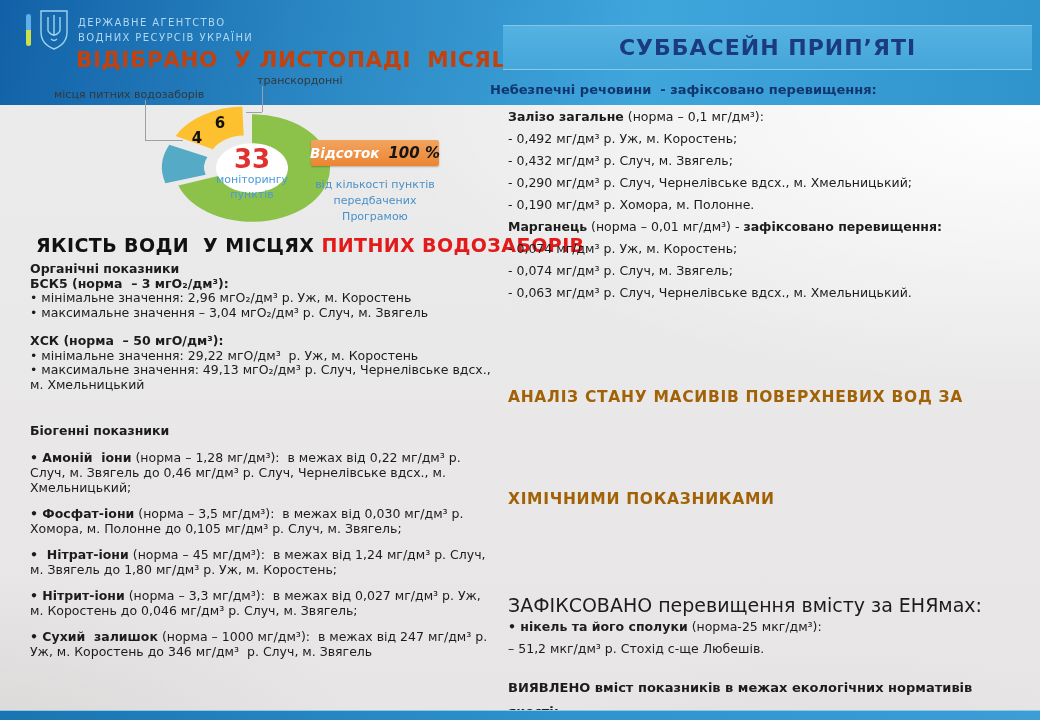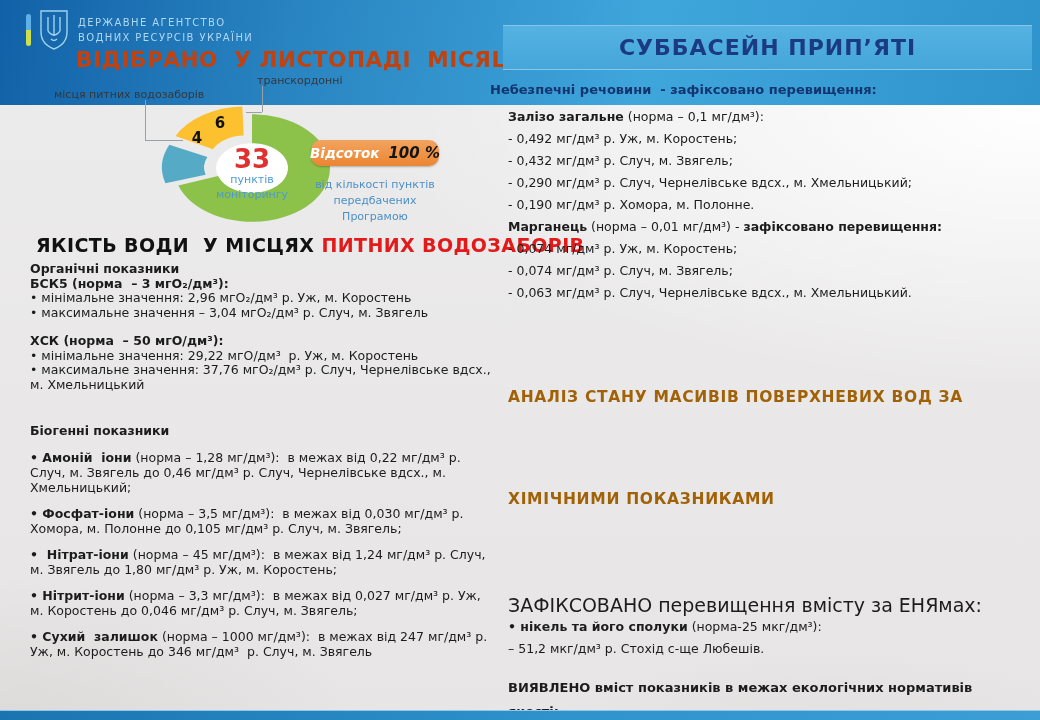--- a/index.html
+++ b/index.html
@@ -44,21 +44,21 @@
   
   .pie-wrap{position:absolute;left:140px;top:85px;width:230px;height:160px;}
   .pie-center{position:absolute;left:140px;top:146px;width:224px;text-align:center;}
   .pie-33{font-size:26px;font-weight:bold;color:#e03030;line-height:26px;}
   .pie-sub{font-size:11px;color:#4a9bd5;line-height:15px;}
   .slice-lbl{position:absolute;width:24px;text-align:center;font-size:15px;font-weight:bold;color:#111;}
   .lbl4{left:185px;top:129px;}
   .lbl6{left:208px;top:114px;}
   
   .pct-box{
-    position:absolute;left:311px;top:140px;width:128px;height:26px;border-radius:10px;
+    position:absolute;left:311px;top:140px;width:128px;height:26px;border-radius:2px;
     background:linear-gradient(#f2a45f,#ec8532);
     box-shadow:0 1px 2px rgba(0,0,0,.25);
     display:flex;align-items:center;justify-content:center;font-style:italic;font-weight:bold;white-space:pre;
   }
   .pct-label{font-size:13.5px;color:#ffffff;}
   .pct-value{font-size:15px;color:#151515;margin-left:9px;}
   .pct-note{position:absolute;left:301px;top:177px;width:148px;text-align:center;font-size:11px;color:#4a90c8;line-height:16px;}
   
   .quality-title{position:absolute;left:36px;top:234px;font-size:19px;font-weight:bold;color:#111;letter-spacing:0.4px;white-space:pre;}
   .quality-title .red{color:#e21a1a;}
@@ -115,22 +115,22 @@
     <g transform="translate(112,83) scale(1,0.69)">
       <circle cx="0" cy="0" r="36" fill="#ffffff"></circle>
       <path d="M 0 -78 A 78 78 0 1 1 -73.7 25.4 L -34.0 11.7 A 36 36 0 1 0 0 -36 Z" fill="#8cc24a"></path>
       <path d="M -74.6 22.8 A 78 78 0 0 1 -70.7 -33.0 L -32.6 -15.2 A 36 36 0 0 0 -34.4 10.5 Z" fill="#55aac6" transform="translate(-12,-0.8)"></path>
       <path d="M -69.5 -35.4 A 78 78 0 0 1 -2.7 -78.0 L -1.3 -36.0 A 36 36 0 0 0 -32.1 -16.3 Z" fill="#fdc02f" transform="translate(-7,-11)"></path>
     </g>
   </svg>
 </div>
 <div class="pie-center">
   <div class="pie-33">33</div>
+  <div class="pie-sub">моніторингу</div>
   <div class="pie-sub">пунктів</div>
-  <div class="pie-sub">моніторингу</div>
 </div>
 <div class="slice-lbl lbl4">4</div>
 <div class="slice-lbl lbl6">6</div>
 
 <div class="pct-box">
   <span class="pct-label">Відсоток</span>
   <span class="pct-value">100 %</span>
 </div>
 <div class="pct-note">
   <div>від кількості пунктів</div>
@@ -139,21 +139,21 @@
 
 <div class="quality-title"><span>ЯКІСТЬ ВОДИ  У МІСЦЯХ </span><span class="red">ПИТНИХ ВОДОЗАБОРІВ</span></div>
 
 <div class="lcol">
   <div class="hd">Органічні показники</div>
   <div class="hd">БСК5 (норма  – 3 мгО₂/дм³):</div>
   <div class="row">• мінімальне значення: 2,96 мгО₂/дм³ р. Уж, м. Коростень</div>
   <div class="row">• максимальне значення – 3,04 мгО₂/дм³ р. Случ, м. Звягель</div>
   <div class="hd mt14">ХСК (норма  – 50 мгО/дм³):</div>
   <div class="row">• мінімальне значення: 29,22 мгО/дм³  р. Уж, м. Коростень</div>
-  <div class="row">• максимальне значення: 37,76 мгО₂/дм³ р. Случ, Чернелівське вдсх., м. Хмельницький</div>
+  <div class="row">• максимальне значення: 49,13 мгО₂/дм³ р. Случ, Чернелівське вдсх., м. Хмельницький</div>
   <div class="hd" style="margin-top:32px;">Біогенні показники</div>
   <div class="bio-items">
     <div class="item"><span class="b">• Амоній  іони</span><span> (норма – 1,28 мг/дм³):  в межах від 0,22 мг/дм³ р. Случ, м. Звягель до 0,46 мг/дм³ р. Случ, Чернелівське вдсх., м. Хмельницький;</span></div>
     <div class="item"><span class="b">• Фосфат-іони</span><span> (норма – 3,5 мг/дм³):  в межах від 0,030 мг/дм³ р. Хомора, м. Полонне до 0,105 мг/дм³ р. Случ, м. Звягель;</span></div>
     <div class="item"><span class="b">•  Нітрат-іони</span><span> (норма – 45 мг/дм³):  в межах від 1,24 мг/дм³ р. Случ, м. Звягель до 1,80 мг/дм³ р. Уж, м. Коростень;</span></div>
     <div class="item"><span class="b">• Нітрит-іони</span><span> (норма – 3,3 мг/дм³):  в межах від 0,027 мг/дм³ р. Уж, м. Коростень до 0,046 мг/дм³ р. Случ, м. Звягель;</span></div>
     <div class="item"><span class="b">• Сухий  залишок</span><span> (норма – 1000 мг/дм³):  в межах від 247 мг/дм³ р. Уж, м. Коростень до 346 мг/дм³  р. Случ, м. Звягель</span></div>
   </div>
 </div>
 

